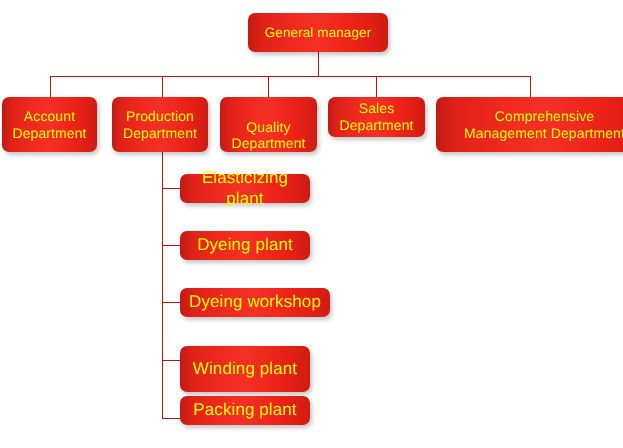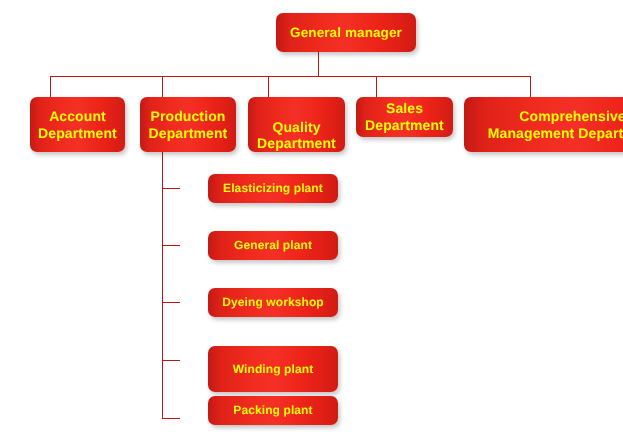--- a/index.html
+++ b/index.html
@@ -26,41 +26,40 @@
     background: linear-gradient(to right,
         #c21a14 0%,
         #e02219 10%,
         #f02a1e 32%,
         #f43026 50%,
         #ee2419 72%,
         #e01f16 88%,
         #cf1c13 100%);
     box-shadow: 2px 3px 4px rgba(0,0,0,0.22);
     color: #ffff00;
-    font-weight: bold;
+    font-weight: normal;
     text-align: center;
     display: flex;
     align-items: center;
     justify-content: center;
     line-height: 1.18;
     letter-spacing: 0.1px;
     text-rendering: geometricPrecision;
     z-index: 3;
-    margin-left: 28px;
   }
   .node .label {
     display: block;
     width: 100%;
     padding: 0 4px;
     white-space: pre-line;
   }
 
   .node.level1 { font-size: 13.5px; }
   .node.level2 { font-size: 14px; }
-  .node.level3 { font-size: 12px; }
+  .node.level3 { font-size: 17px; }
 
   
   .line {
     position: absolute;
     background: #c0150d;
     z-index: 1;
   }
   .line.v { width: 1px; }
   .line.h { height: 1px; }
 </style>
@@ -114,24 +113,24 @@
   <div class="node level2" style="left:436px; top:97px; width:217px; height:55px;">
     <span class="label">Comprehensive
 Management Department</span>
   </div>
 
   <div class="node level3" style="left:180px; top:174px; width:130px; height:29px;">
     <span class="label">Elasticizing plant</span>
   </div>
 
   <div class="node level3" style="left:180px; top:231px; width:130px; height:29px;">
-    <span class="label">General plant</span>
+    <span class="label">Dyeing plant</span>
   </div>
 
-  <div class="node level3" style="left:180px; top:288px; width:130px; height:29px;">
+  <div class="node level3" style="left:180px; top:288px; width:150px; height:29px;">
     <span class="label">Dyeing workshop</span>
   </div>
 
   <div class="node level3" style="left:180px; top:346px; width:130px; height:46px;">
     <span class="label">Winding plant</span>
   </div>
 
   <div class="node level3" style="left:180px; top:396px; width:130px; height:29px;">
     <span class="label">Packing plant</span>
   </div>

